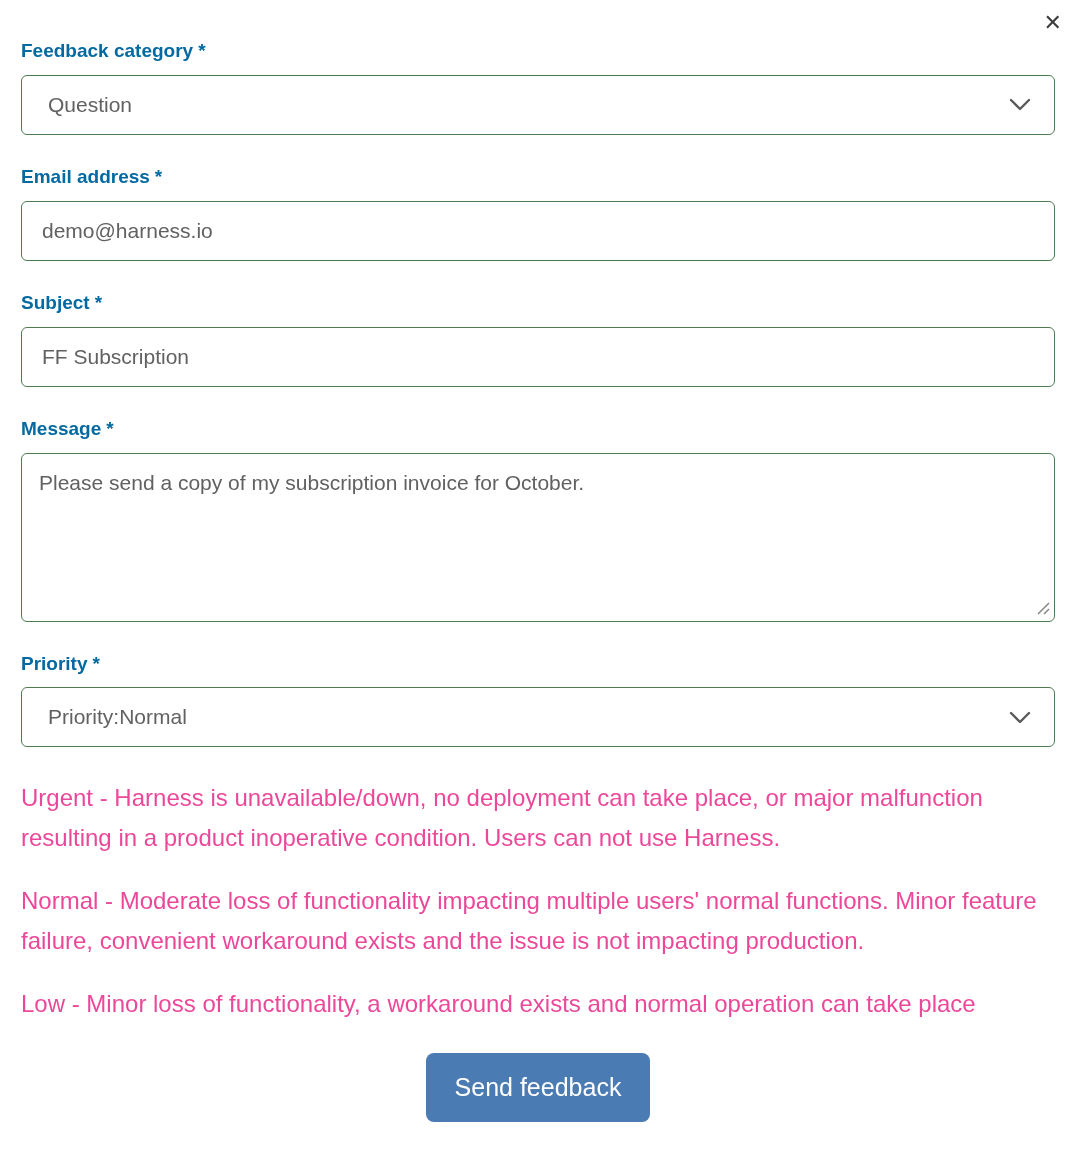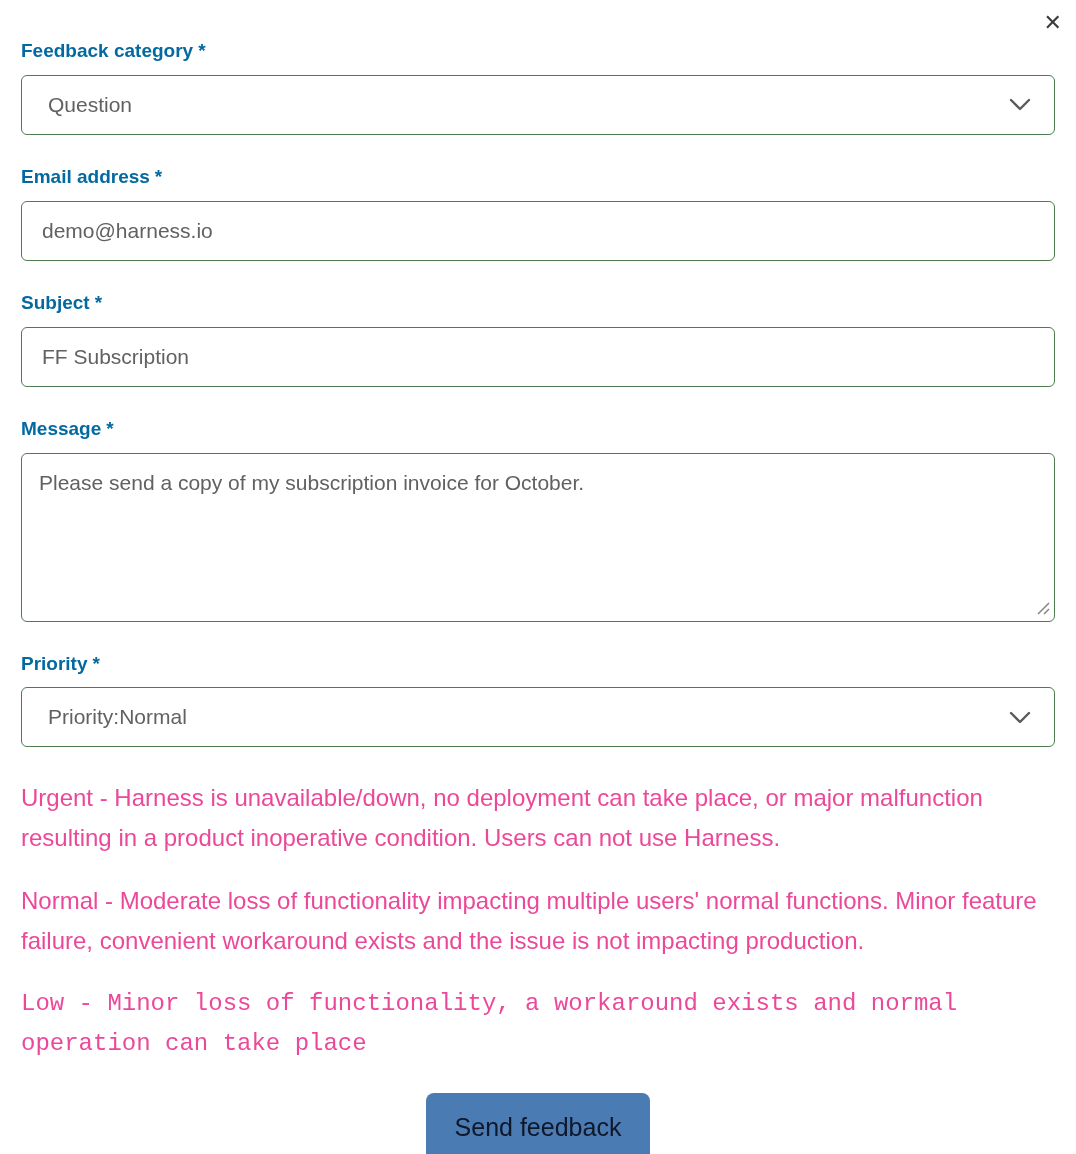--- a/index.html
+++ b/index.html
@@ -76,29 +76,29 @@
     pointer-events: none;
   }
   .help { margin-top: 31px; }
   .help p {
     margin: 0 0 23px 0;
     font-size: 24px;
     line-height: 40px;
     color: #ec4899;
     max-width: 1034px;
   }
-  .help p:last-child { margin-bottom: 12px; font-family: Liberation Mono, monospace; }
+  .help p:last-child { margin-bottom: 12px; }
   .submit-row {
     margin-top: 29px;
     text-align: center;
   }
   .send-btn {
     display: inline-block;
     background: #4b7bb3;
-    color: #0f172a;
+    color: #ffffff;
     border: none;
     border-radius: 8px;
     height: 69px;
     padding: 0 29px;
     font-family: "Liberation Sans", sans-serif;
     font-size: 25px;
     cursor: pointer;
   }
 </style>
 </head>

